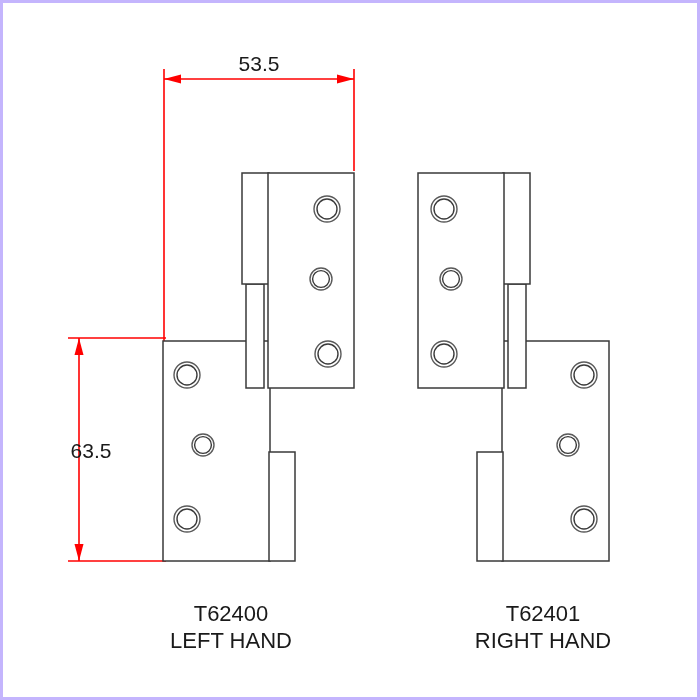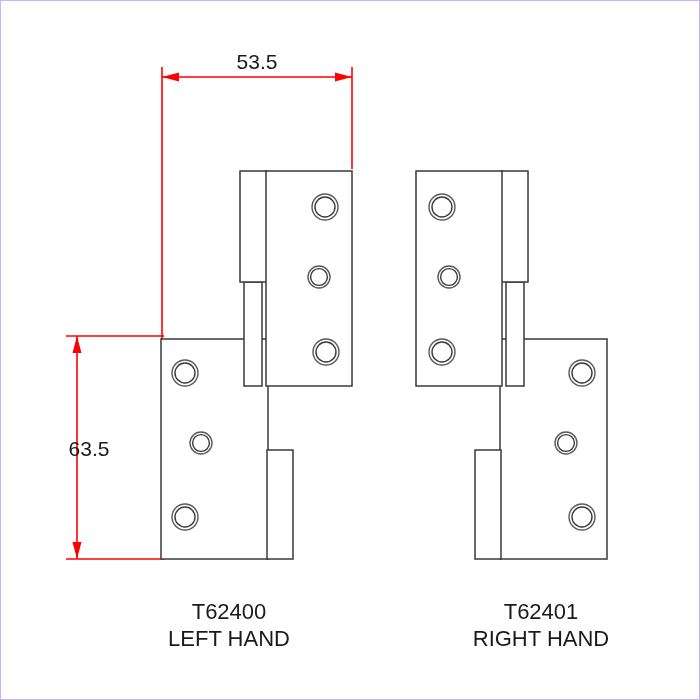--- a/index.html
+++ b/index.html
@@ -9,21 +9,21 @@
     background: #ffffff;
   }
   body {
     font-family: "Liberation Sans", sans-serif;
   }
   #canvas {
     position: relative;
     width: 700px;
     height: 700px;
     background: #ffffff;
-    border: 1px solid #c4b5fd;
+    border: 3px solid #c4b5fd;
     box-sizing: border-box;
     overflow: hidden;
   }
   #drawing {
     position: absolute;
     left: 0;
     top: 0;
   }
   .cap-text {
     font-family: "Liberation Sans", sans-serif;

